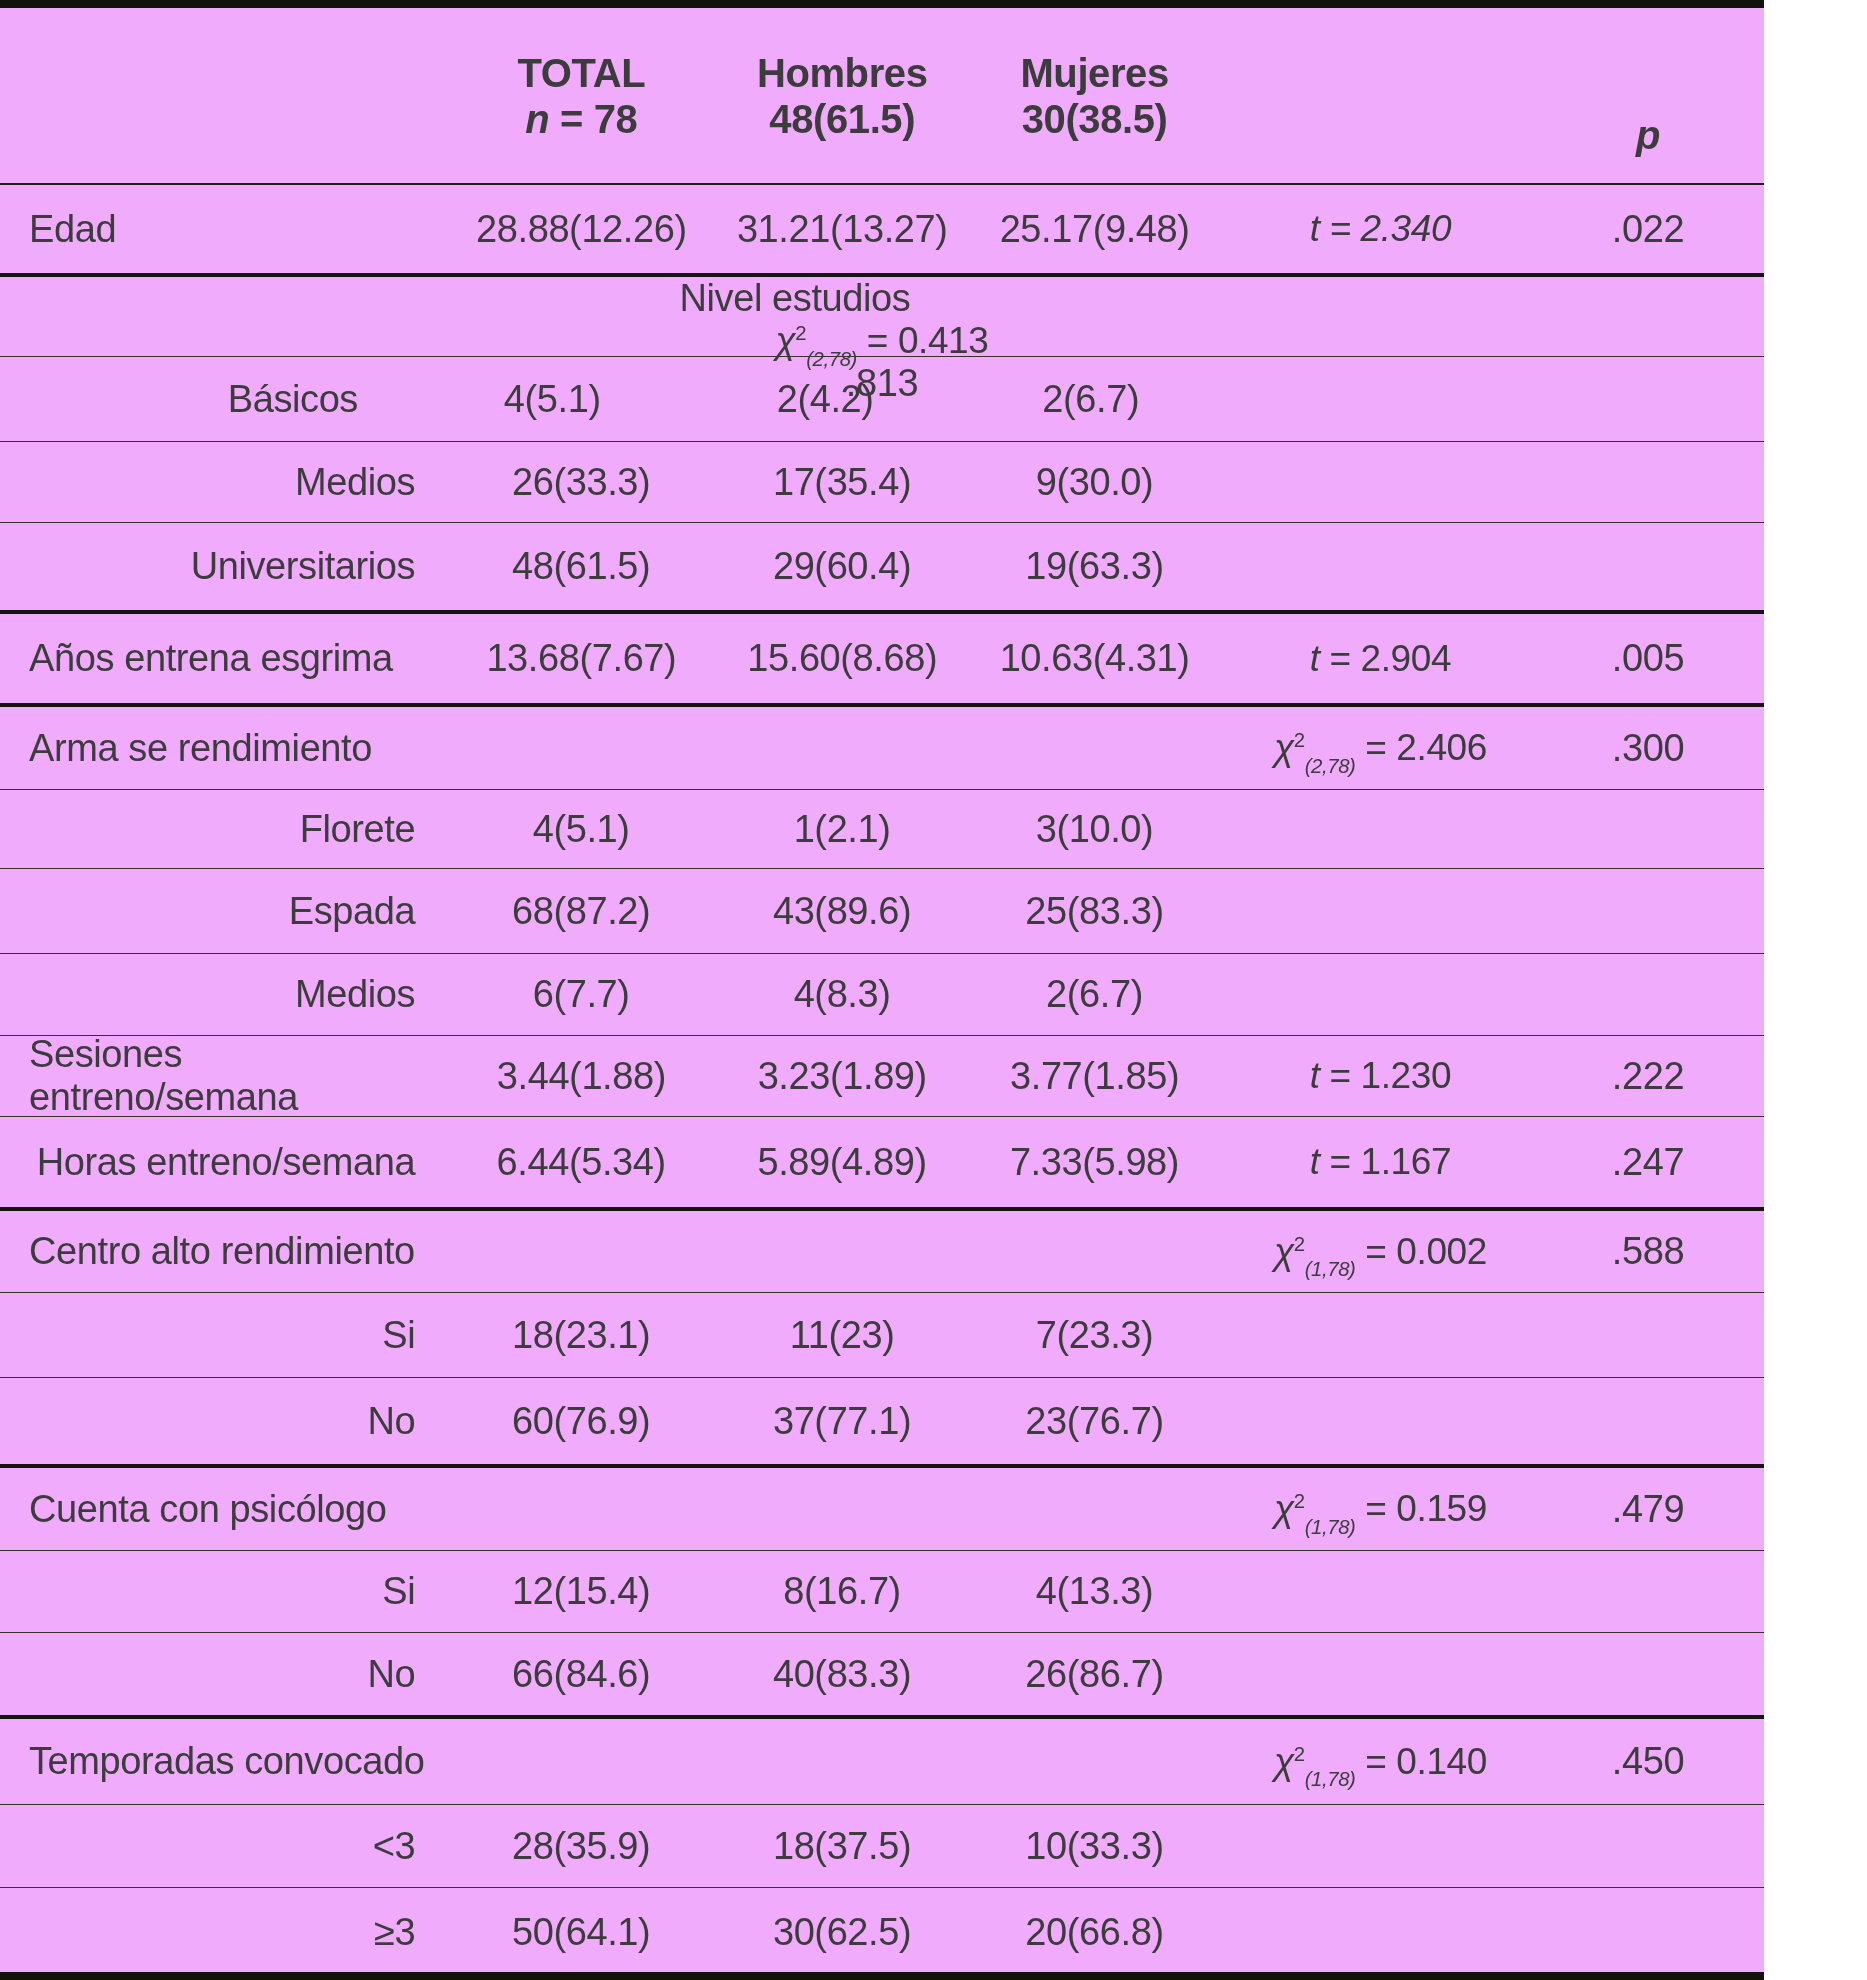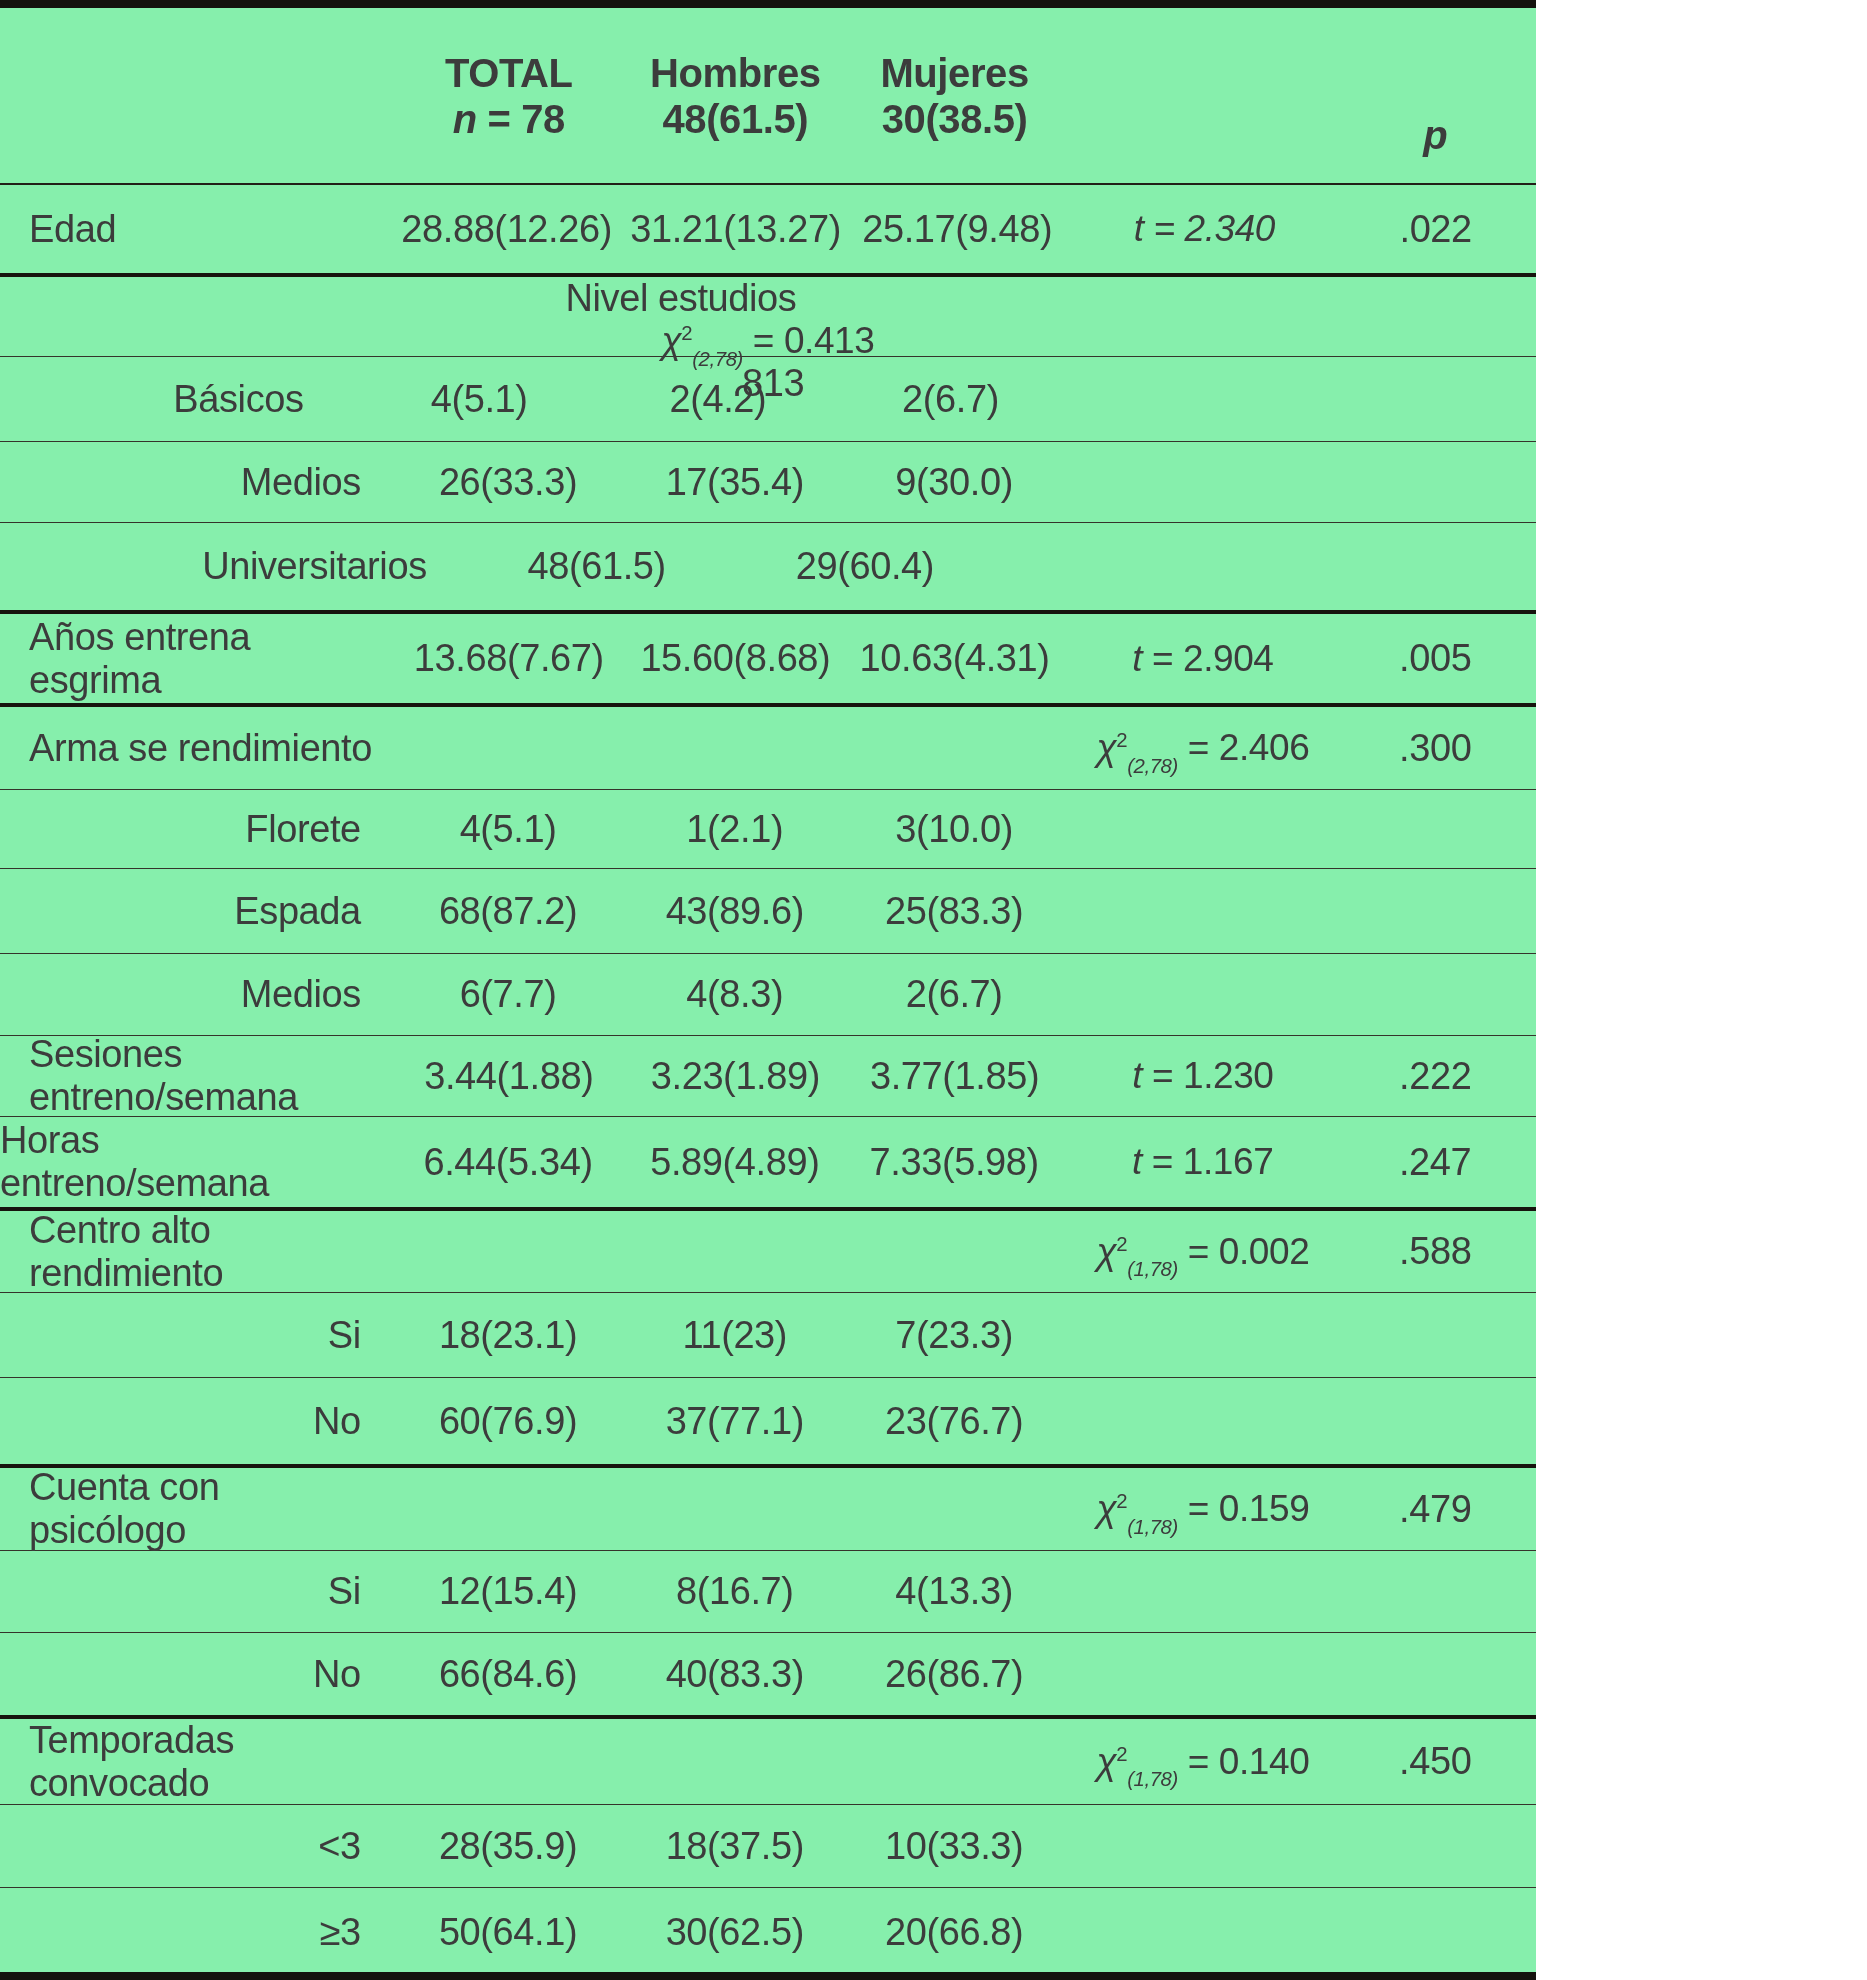--- a/index.html
+++ b/index.html
@@ -2,24 +2,24 @@
 <html style="font-size:14.3px"><head>
 <meta charset="utf-8">
 <style>
   html,body{margin:0;padding:0;}
   body{
     font-family:"Liberation Sans", sans-serif;
     background:#ffffff;
   }
   .table{
     position:relative;
-    width:1536px;
+    width:1764px;
     height:1980px;
     box-sizing:border-box;
-    background:#86efac;
+    background:#f0abfc;
     border-top:8px solid #14120d;
     border-bottom:8px solid #14120d;
     color:#3c3c3c;
     letter-spacing:-0.4px;
     overflow:hidden;
   }
   .row{
     display:flex;
     box-sizing:border-box;
     align-items:center;
@@ -122,20 +122,21 @@
         <div class="cell c-total">26(33.3)</div>
         <div class="cell c-hombres">17(35.4)</div>
         <div class="cell c-mujeres">9(30.0)</div>
         <div class="cell c-stat"></div>
         <div class="cell c-p"></div>
       </div>
       <div class="row rule-thick" style="height: 91px;">
         <div class="c-label cell indent">Universitarios</div>
         <div class="cell c-total">48(61.5)</div>
         <div class="cell c-hombres">29(60.4)</div>
+        <div class="cell c-mujeres">19(63.3)</div>
         <div class="cell c-stat"></div>
         <div class="cell c-p"></div>
       </div>
       <div class="row rule-thick" style="height: 93px;">
         <div class="c-label cell">Años entrena esgrima</div>
         <div class="cell c-total">13.68(7.67)</div>
         <div class="cell c-hombres">15.60(8.68)</div>
         <div class="cell c-mujeres">10.63(4.31)</div>
         <div class="cell c-stat">
           <span class="stat-wrap"><span class="stat-sym">t</span><span class="stat-val">= 2.904</span></span>

